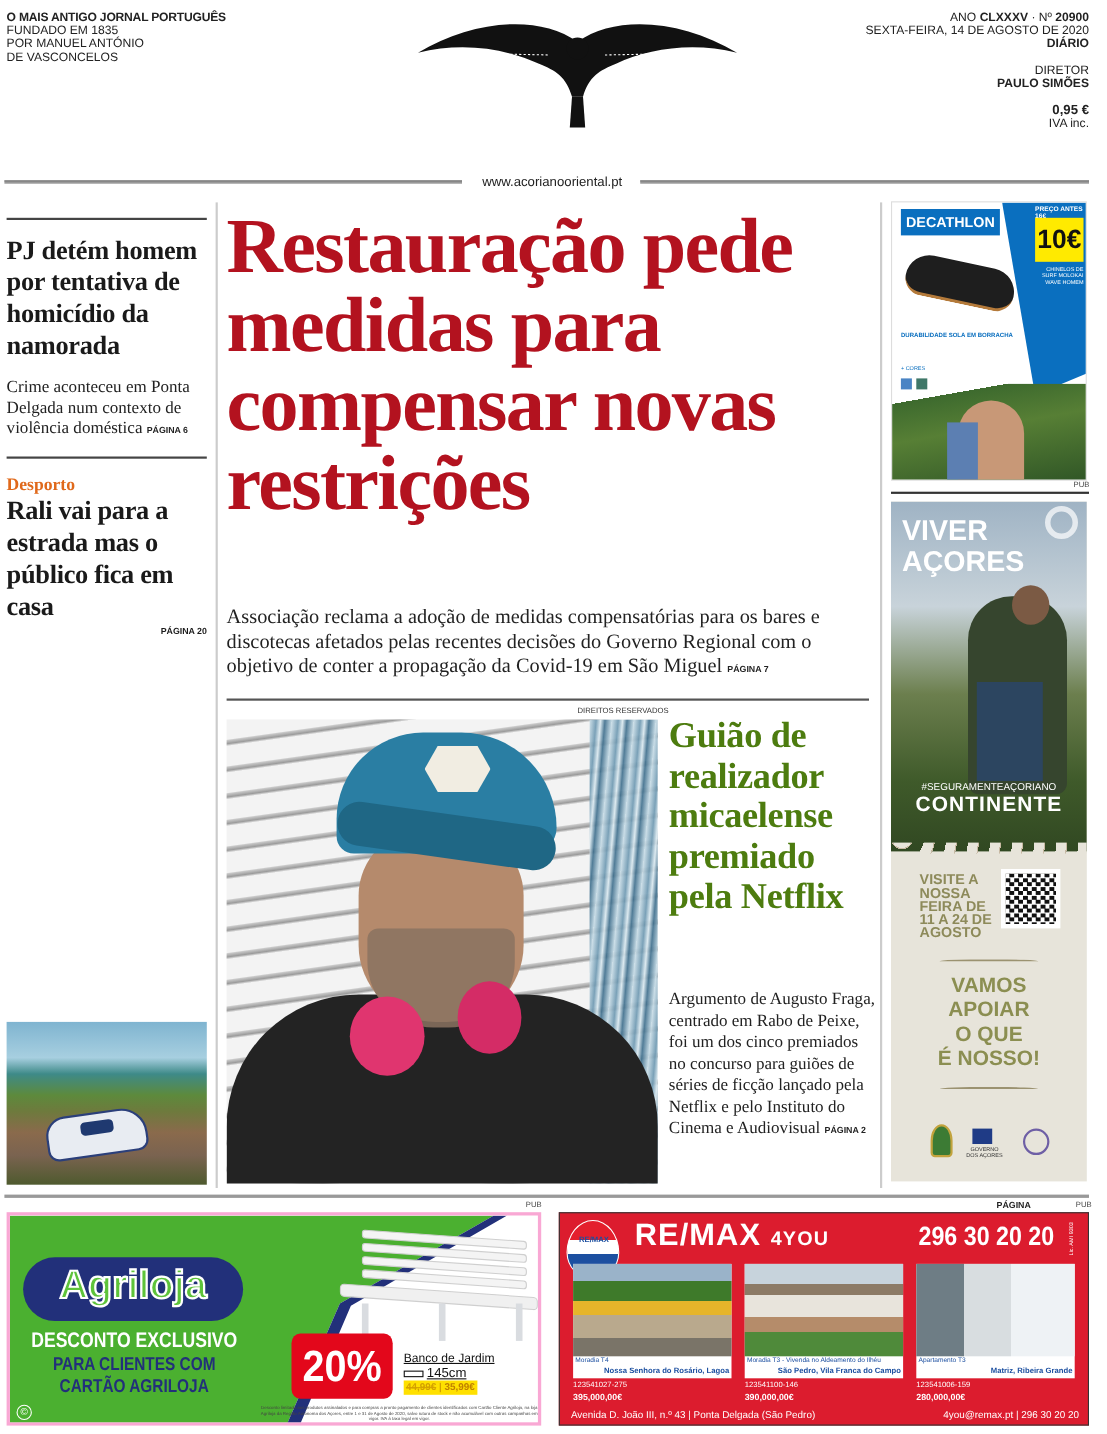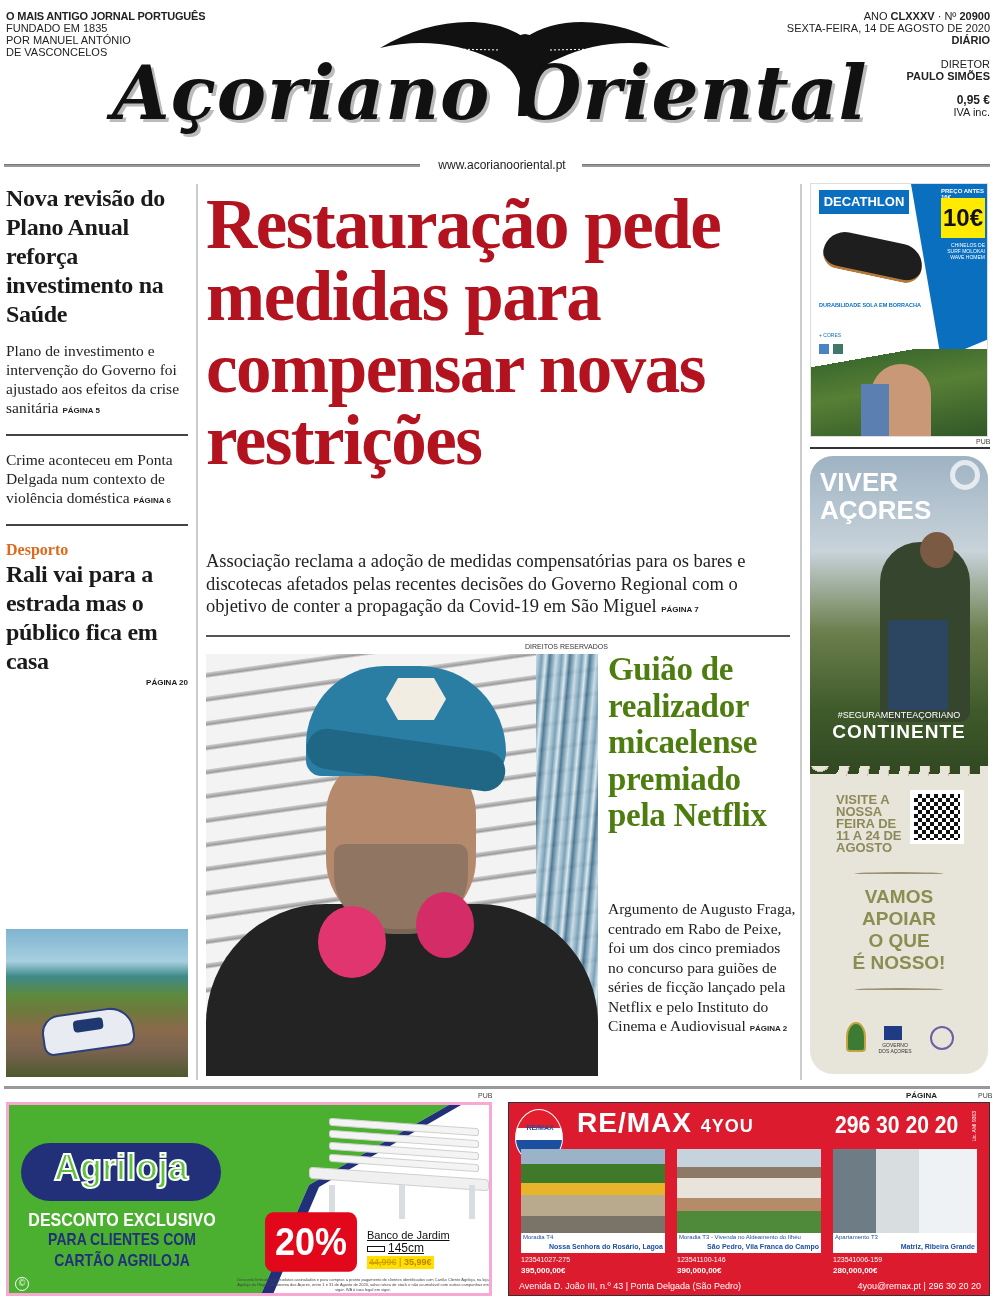--- a/index.html
+++ b/index.html
@@ -75,21 +75,21 @@
   .ad-deca .sandal { position: absolute; left: 12px; top: 54px; width: 100px; height: 38px; background: #1e1e1e; border-radius: 40px 40px 30px 30px; border-bottom: 3px solid #b47a3a; transform: rotate(12deg); }
   .ad-deca .feat { position: absolute; left: 8px; top: 118px; font-family: "Liberation Sans", sans-serif; font-size: 5.5px; line-height: 6px; color: #0a6fbf; font-weight: bold; }
   .ad-deca .cores { position: absolute; left: 8px; top: 148px; font-family: "Liberation Sans", sans-serif; font-size: 5px; color: #0a6fbf; }
   .ad-deca .sw1 { position: absolute; left: 8px; top: 160px; width: 10px; height: 10px; background: #4a84c4; }
   .ad-deca .sw2 { position: absolute; left: 22px; top: 160px; width: 10px; height: 10px; background: #3f7768; }
   .ad-deca .beach { position: absolute; left: 0; top: 165px; width: 178px; height: 90px; background: linear-gradient(170deg, transparent 0 18px, #3d6a2e 18px, #577f35 45%, #2f5526 100%); }
   .ad-deca .person { position: absolute; left: 60px; top: 180px; width: 60px; height: 80px; background: #c89877; border-radius: 30px 30px 0 0; }
   .ad-deca .towel { position: absolute; left: 50px; top: 200px; width: 28px; height: 60px; background: #5c7fb2; }
   .pub { font-family: "Liberation Sans", sans-serif; font-size: 7px; color: #444; }
 
-  .ad-cont { left: 810px; top: 456px; width: 178px; height: 618px; overflow: hidden; background: #e7e4da; border-radius: 23px; }
+  .ad-cont { left: 810px; top: 456px; width: 178px; height: 618px; overflow: hidden; background: #e7e4da; }
   .ad-cont .top { position: absolute; left: 0; top: 0; width: 178px; height: 318px;
     background: linear-gradient(180deg, #9fb3c4 0%, #c8d3da 30%, #6c7f4e 55%, #3f5a2a 80%, #314822 100%); }
   .ad-cont .title { position: absolute; left: 10px; top: 12px; font-family: "Liberation Sans", sans-serif; font-weight: bold; font-size: 26px; line-height: 28px; color: #fff; }
   .ad-cont .clogo { position: absolute; right: 8px; top: 4px; width: 30px; height: 30px; border: 5px solid rgba(255,255,255,.7); border-radius: 50%; }
   .ad-cont .man { position: absolute; left: 70px; top: 86px; width: 90px; height: 180px; background: #36452e; border-radius: 40px 40px 10px 10px; }
   .ad-cont .head { position: absolute; left: 110px; top: 76px; width: 34px; height: 36px; background: #7b5a44; border-radius: 50%; }
   .ad-cont .jeans { position: absolute; left: 78px; top: 164px; width: 60px; height: 90px; background: #2c4560; }
   .ad-cont .tag { position: absolute; left: 0; top: 254px; width: 178px; text-align: center; font-family: "Liberation Sans", sans-serif; font-size: 9px; color: #fff; font-weight: normal; }
   .ad-cont .brand { position: absolute; left: 0; top: 265px; width: 178px; text-align: center; font-family: "Liberation Sans", sans-serif; font-size: 19px; font-weight: bold; color: #fff; letter-spacing: 1px; }
   .ad-cont .wave { position: absolute; left: 0; top: 310px; width: 178px; height: 10px; background: repeating-radial-gradient(circle at 10px -4px, #e7e4da 0 9px, #c7b9a3 9px 10px, transparent 10px 20px); }
@@ -155,21 +155,20 @@
   <div>DE VASCONCELOS</div>
 </div>
 
 <div class="abs logo">
   <svg class="eagle" viewBox="0 0 310 110">
     <path d="M10 40 C60 10,120 5,155 30 C190 5,250 10,300 40 C260 30,220 36,190 50 C175 56,165 62,160 80 L150 80 C145 62,135 56,120 50 C90 36,50 30,10 40 Z" fill="#111"></path>
     <circle cx="155" cy="36" r="10" fill="#111"></circle>
     <path d="M150 80 L160 80 L162 108 L148 108 Z" fill="#111"></path>
     <path d="M30 40 L130 42 M180 42 L280 40" stroke="#fff" stroke-width="1" stroke-dasharray="2 2"></path>
   </svg>
-  <div class="logo-text">Açoriano Oriental</div>
 </div>
 
 <div class="abs mast-right">
   <div>
     <span>ANO</span>
     <b>CLXXXV</b>
     <span>· Nº</span>
     <b>20900</b>
   </div>
   <div>SEXTA-FEIRA, 14 DE AGOSTO DE 2020</div>
@@ -182,29 +181,23 @@
   <div>IVA inc.</div>
 </div>
 
 <div class="abs url-rule">
   <div class="line l"></div>
   <div class="url">www.acorianooriental.pt</div>
   <div class="line r"></div>
 </div>
 
 <div class="abs col-left">
-  <div>
-    <div class="left-head">Nova revisão do Plano Anual reforça investimento na Saúde</div>
-    <div class="left-body">
-      <span>Plano de investimento e intervenção do Governo foi ajustado aos efeitos da crise sanitária</span>
-      <span class="pg">PÁGINA 5</span>
-    </div>
-  </div>
   <div class="rule"></div>
   <div>
+    <div class="left-head">PJ detém homem por tentativa de homicídio da namorada</div>
     <div class="left-body">
       <span>Crime aconteceu em Ponta Delgada num contexto de violência doméstica</span>
       <span class="pg">PÁGINA 6</span>
     </div>
   </div>
   <div class="rule"></div>
   <div>
     <div class="kicker">Desporto</div>
     <div class="left-head">Rali vai para a estrada mas o público fica em casa</div>
     <div class="pg-right">PÁGINA 20</div>

